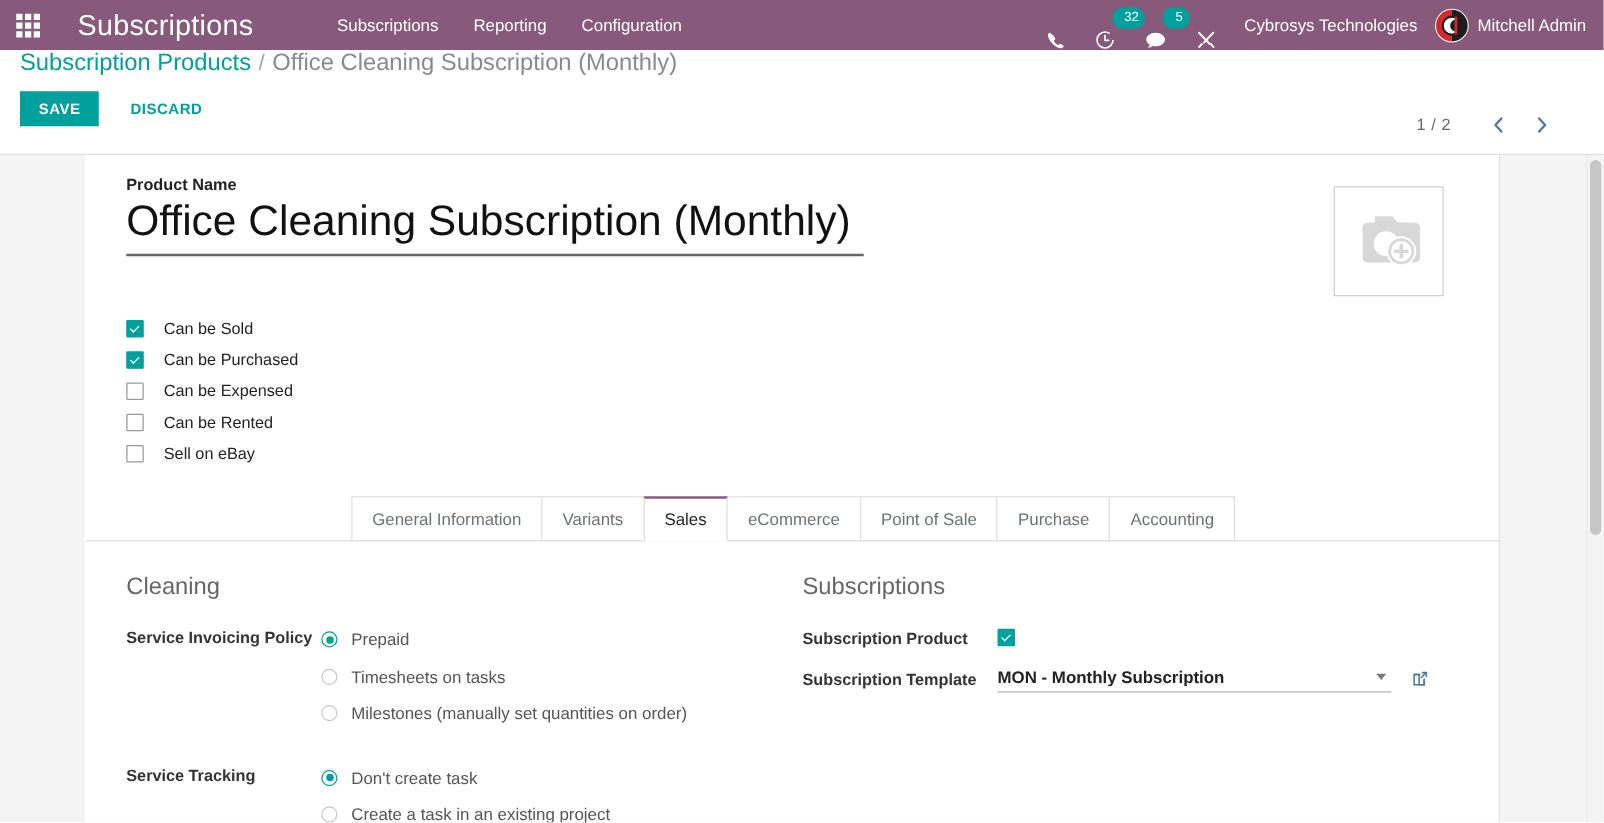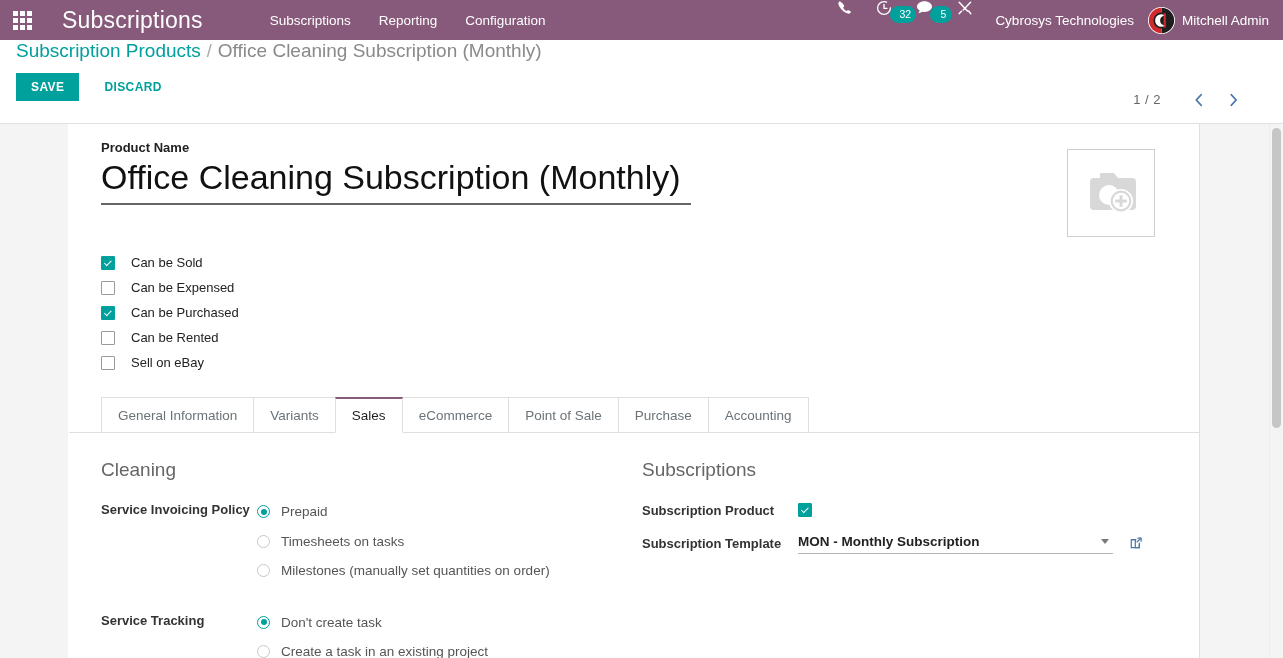--- a/index.html
+++ b/index.html
@@ -56,21 +56,21 @@
   }
   .nav-right {
     margin-left: auto;
     display: flex;
     align-items: center;
     padding-right: 8px;
     gap: 0px;
   }
   .sys-icon {
     position: relative;
-    display: flex; align-items: flex-start; justify-content: center;
+    display: flex; align-items: flex-end; justify-content: center;
     height: 40px;
     padding: 0 12px;
     cursor: pointer;
   }
   .sys-icon svg { display: block; }
   .badge {
     position: absolute;
     top: 6px; left: 26px;
     background: #00A09D;
     color: #ffffff;
@@ -260,20 +260,21 @@
     cursor: pointer;
   }
 
   
   .notebook { margin-top: 22px; position: relative; }
   .tabs {
     display: flex;
     position: relative;
     z-index: 2;
     margin-left: 0px;
+    justify-content: center;
   }
   .tab {
     font-size: 13.5px;
     color: #6c7378;
     padding: 10px 16px 9px 16px;
     border: 1px solid #dfdfdf;
     border-bottom: 1px solid #dfdfdf;
     margin-right: -1px;
     background: #ffffff;
     cursor: pointer;
@@ -553,26 +554,26 @@
             </svg>
           </div>
         </div>
 
         <div class="checkbox-list">
           <div class="cb-row">
             <span class="cbox checked"></span>
             <span class="cb-label">Can be Sold</span>
           </div>
           <div class="cb-row">
+            <span class="cbox checked"></span>
+            <span class="cb-label">Can be Purchased</span>
+          </div>
+          <div class="cb-row">
             <span class="cbox"></span>
             <span class="cb-label">Can be Expensed</span>
-          </div>
-          <div class="cb-row">
-            <span class="cbox checked"></span>
-            <span class="cb-label">Can be Purchased</span>
           </div>
           <div class="cb-row">
             <span class="cbox"></span>
             <span class="cb-label">Can be Rented</span>
           </div>
           <div class="cb-row">
             <span class="cbox"></span>
             <span class="cb-label">Sell on eBay</span>
           </div>
         </div>

